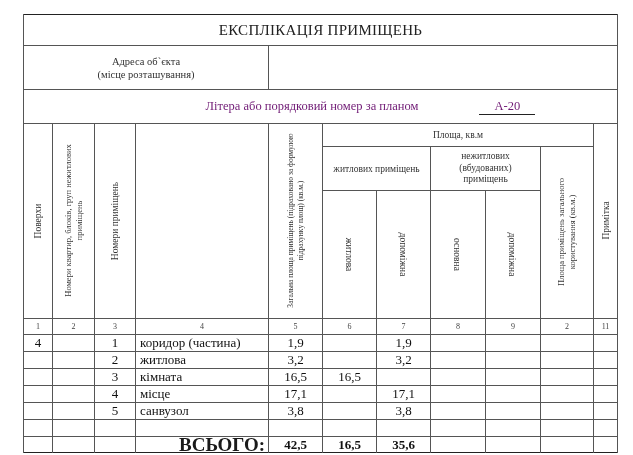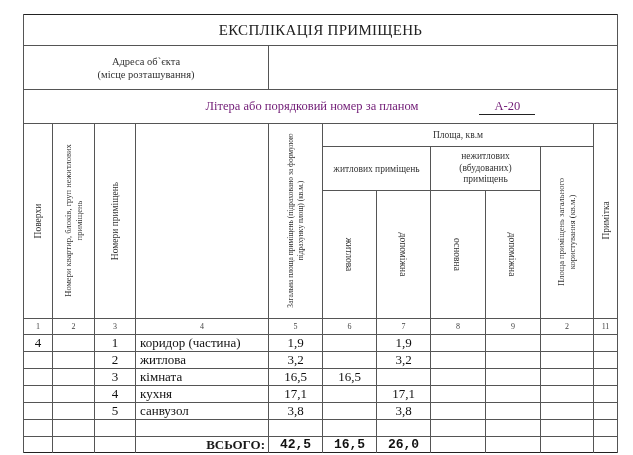--- a/index.html
+++ b/index.html
@@ -17,22 +17,22 @@
   .litera { font-size: 12.5px; color: #701a75; gap: 47px; }
   .litera-val { display: inline-block; border-bottom: 1px solid #222; width: 56px; text-align: center; margin-left: 14px; padding-bottom: 0; }
   .hdr { font-size: 9.5px; line-height: 12px; color: #333; }
   .hdr-sm { font-size: 7.5px; line-height: 9.5px; color: #333; }
   .rot { position: absolute; transform-origin: center center; display: flex; align-items: center; justify-content: center; text-align: center; }
   .rot270 { transform: rotate(-90deg); }
   .rot90 { transform: rotate(90deg); }
   .num { font-size: 8px; color: #444; }
   .data { font-size: 13px; color: #111; }
   .data-left { justify-content: flex-start; padding-left: 4px; }
-  .bold { font-weight: bold; font-family: Liberation Mono, monospace; }
-  .total-label { justify-content: flex-end; padding-right: 3px; font-weight: bold; font-size: 13px; }
+  .bold { font-weight: bold; }
+  .total-label { justify-content: flex-end; padding-right: 3px; font-weight: bold; font-size: 19px; }
 </style>
 </head>
 <body>
 
 <div class="page" id="page">
 
   <div class="ln h thick" style="left:23px; top:14px; width:595px;"></div>
   <div class="ln h" style="left:23px; top:45px; width:595px;"></div>
   <div class="ln h" style="left:23px; top:89px; width:595px;"></div>
   <div class="ln h" style="left:23px; top:123px; width:595px;"></div>
@@ -146,21 +146,21 @@
         <div class="cell data" style="left: 377px; top: 369px; width: 53px; height: 16px;"></div>
         <div class="cell data" style="left: 431px; top: 369px; width: 54px; height: 16px;"></div>
         <div class="cell data" style="left: 486px; top: 369px; width: 54px; height: 16px;"></div>
         <div class="cell data" style="left: 541px; top: 369px; width: 52px; height: 16px;"></div>
         <div class="cell data" style="left: 594px; top: 369px; width: 23px; height: 16px;"></div>
       </div>
       <div>
         <div class="cell data" style="left: 24px; top: 386px; width: 28px; height: 16px;"></div>
         <div class="cell data" style="left: 53px; top: 386px; width: 41px; height: 16px;"></div>
         <div class="cell data" style="left: 95px; top: 386px; width: 40px; height: 16px;">4</div>
-        <div class="cell data data-left" style="left: 136px; top: 386px; width: 132px; height: 16px;">кухня</div>
+        <div class="cell data data-left" style="left: 136px; top: 386px; width: 132px; height: 16px;">місце</div>
         <div class="cell data" style="left: 269px; top: 386px; width: 53px; height: 16px;">17,1</div>
         <div class="cell data" style="left: 323px; top: 386px; width: 53px; height: 16px;"></div>
         <div class="cell data" style="left: 377px; top: 386px; width: 53px; height: 16px;">17,1</div>
         <div class="cell data" style="left: 431px; top: 386px; width: 54px; height: 16px;"></div>
         <div class="cell data" style="left: 486px; top: 386px; width: 54px; height: 16px;"></div>
         <div class="cell data" style="left: 541px; top: 386px; width: 52px; height: 16px;"></div>
         <div class="cell data" style="left: 594px; top: 386px; width: 23px; height: 16px;"></div>
       </div>
       <div>
         <div class="cell data" style="left: 24px; top: 403px; width: 28px; height: 16px;"></div>
@@ -186,18 +186,18 @@
         <div class="cell data" style="left: 431px; top: 420px; width: 54px; height: 16px;"></div>
         <div class="cell data" style="left: 486px; top: 420px; width: 54px; height: 16px;"></div>
         <div class="cell data" style="left: 541px; top: 420px; width: 52px; height: 16px;"></div>
         <div class="cell data" style="left: 594px; top: 420px; width: 23px; height: 16px;"></div>
       </div>
     </div>
 
   <div class="cell total-label" style="left:136px; top:437px; width:132px; height:15px;">ВСЬОГО:</div>
   <div class="cell data bold" style="left:269px; top:437px; width:53px; height:15px;">42,5</div>
   <div class="cell data bold" style="left:323px; top:437px; width:53px; height:15px;">16,5</div>
-  <div class="cell data bold" style="left:377px; top:437px; width:53px; height:15px;">26,0</div>
+  <div class="cell data bold" style="left:377px; top:437px; width:53px; height:15px;">35,6</div>
   <div class="cell data bold" style="left:431px; top:437px; width:54px; height:15px;"></div>
   <div class="cell data bold" style="left:486px; top:437px; width:54px; height:15px;"></div>
   <div class="cell data bold" style="left:541px; top:437px; width:52px; height:15px;"></div>
   <div class="cell data bold" style="left:594px; top:437px; width:23px; height:15px;"></div>
 </div>
 
 </body></html>

